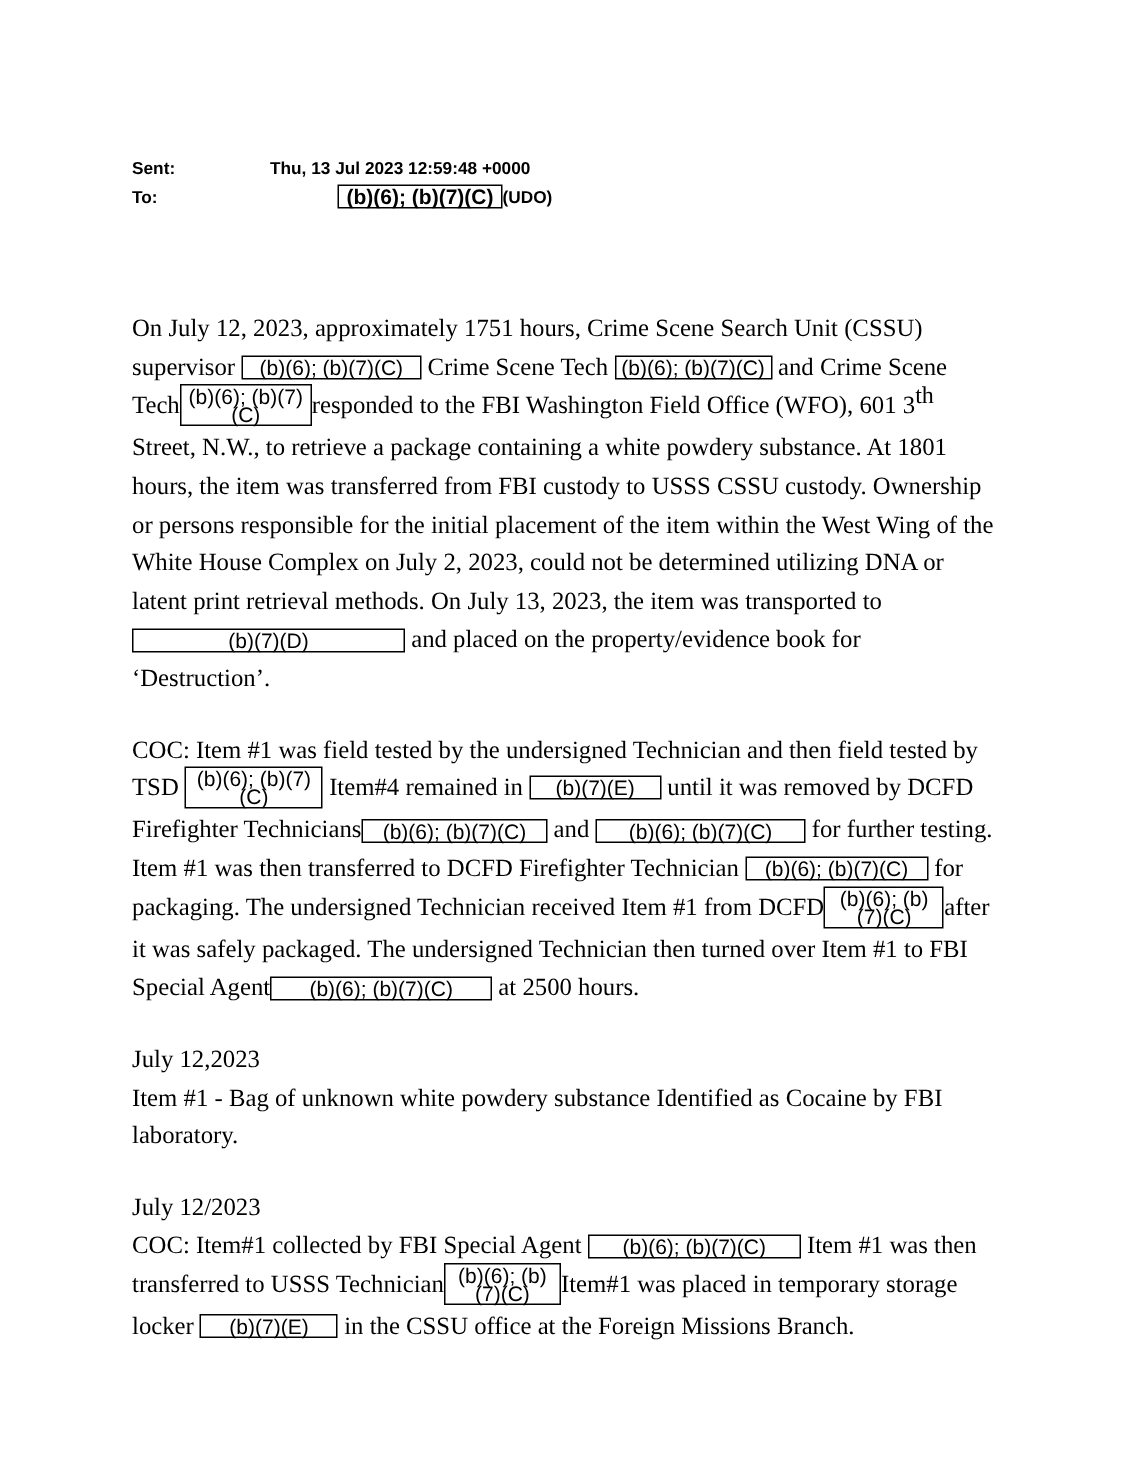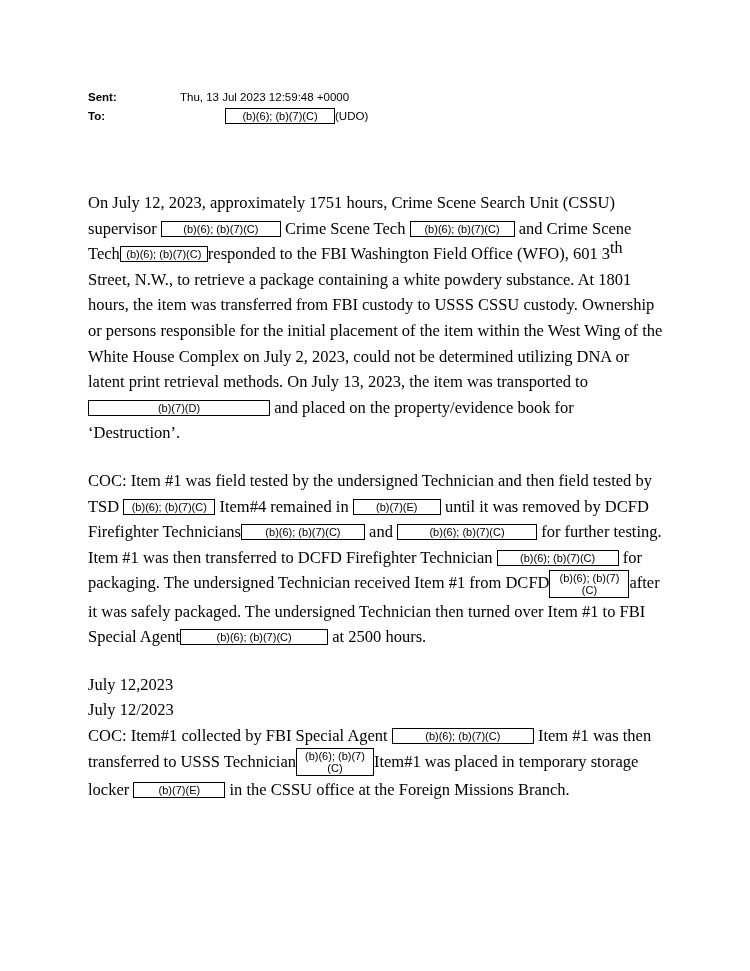--- a/index.html
+++ b/index.html
@@ -11,21 +11,21 @@
     width: 750px;
     height: 971px;
     position: relative;
     font-family: "Liberation Serif", serif;
     color: #000;
     overflow: hidden;
   }
 
   .page {
     position: absolute;
-    left: 0; top: 0;
+    left: 0; top: 16px;
     width: 750px;
     height: 729px;
     background: #fff;
   }
 
   
   .header {
     position: absolute;
     left: 88px;
     top: 88px;
@@ -39,31 +39,32 @@
     align-items: baseline;
   }
   .hdr-label {
     width: 92px;
     font-weight: bold;
     font-size: 11.5px;
   }
   .hdr-value {
     font-size: 11.5px;
     white-space: nowrap;
+    font-weight: bold;
   }
   .hdr-value.indent-1 { padding-left: 0px; }
   .hdr-value.indent-2 { padding-left: 22px; }
 
   
   .redact {
     display: inline-block;
     border: 1.3px solid #000;
     background: #fff;
     font-family: "Liberation Sans", sans-serif;
-    font-size: 11px;
+    font-size: 14px;
     line-height: 12px;
     text-align: center;
     vertical-align: middle;
     color: #000;
     padding: 1px 2px;
     box-sizing: border-box;
     position: relative;
     top: -1px;
   }
 
@@ -132,20 +133,21 @@
       <span>until it was removed by DCFD Firefighter Technicians</span><span class="redact" style="width:124px;">(b)(6); (b)(7)(C)</span>
       <span>and</span>
       <span class="redact" style="width:140px;">(b)(6); (b)(7)(C)</span>
       <span>for further testing. Item #1 was then transferred to DCFD Firefighter Technician</span>
       <span class="redact" style="width:122px;">(b)(6); (b)(7)(C)</span>
       <span>for packaging. The undersigned Technician received Item #1 from DCFD</span><span class="redact" style="width:80px;">(b)(6); (b)(7)(C)</span><span>after it was safely packaged. The undersigned Technician then turned over Item #1 to FBI Special Agent</span><span class="redact" style="width:148px;">(b)(6); (b)(7)(C)</span>
       <span>at 2500 hours.</span>
     </p>
 
     <p class="para tight">July 12,2023</p>
+    <p class="para">Item #1 - Bag of unknown white powdery substance Identified as Cocaine by FBI laboratory.</p>
 
     <p class="para tight">July 12/2023</p>
     <p class="para">
       <span>COC: Item#1 collected by FBI Special Agent</span>
       <span class="redact" style="width:142px;">(b)(6); (b)(7)(C)</span>
       <span>Item #1 was then transferred to USSS Technician</span><span class="redact" style="width:78px;">(b)(6); (b)(7)(C)</span><span>Item#1 was placed in temporary storage locker</span>
       <span class="redact" style="width:92px;">(b)(7)(E)</span>
       <span>in the CSSU office at the Foreign Missions Branch.</span>
     </p>
 

